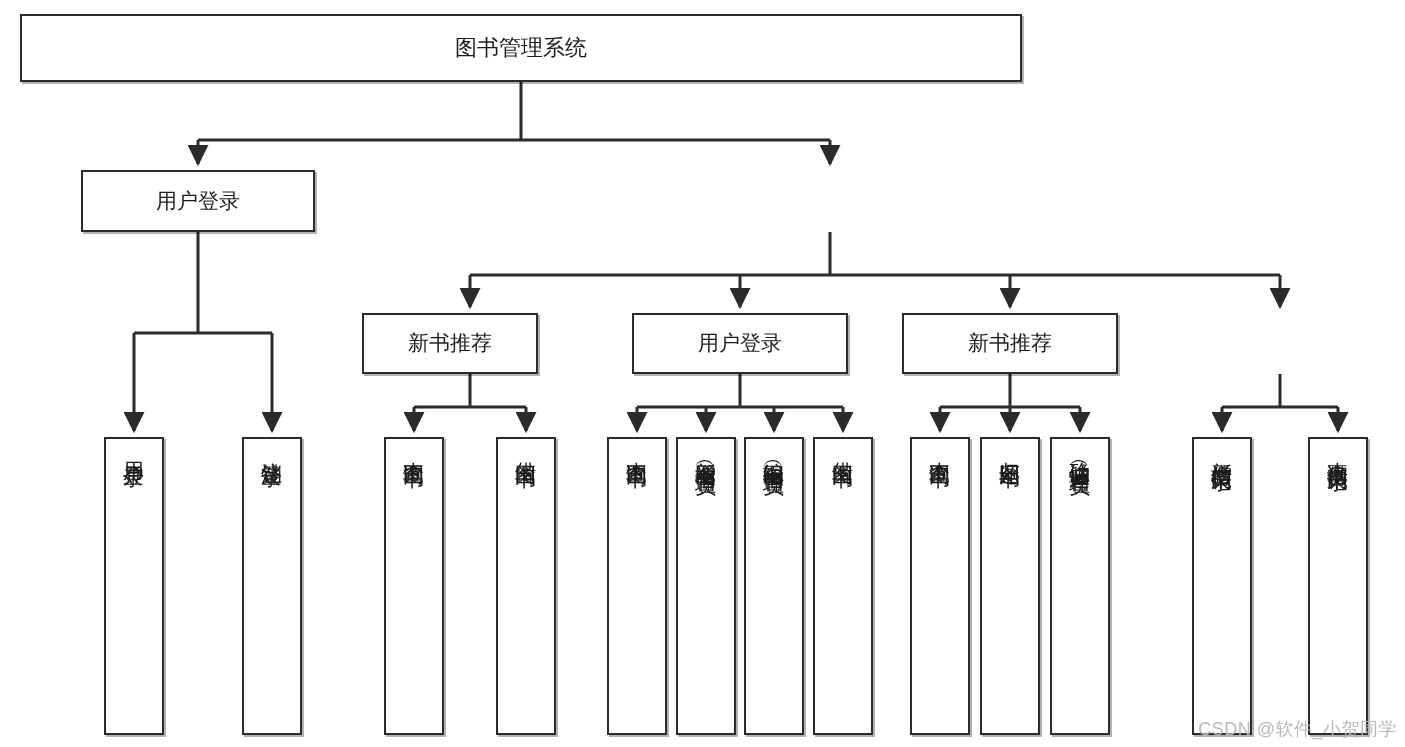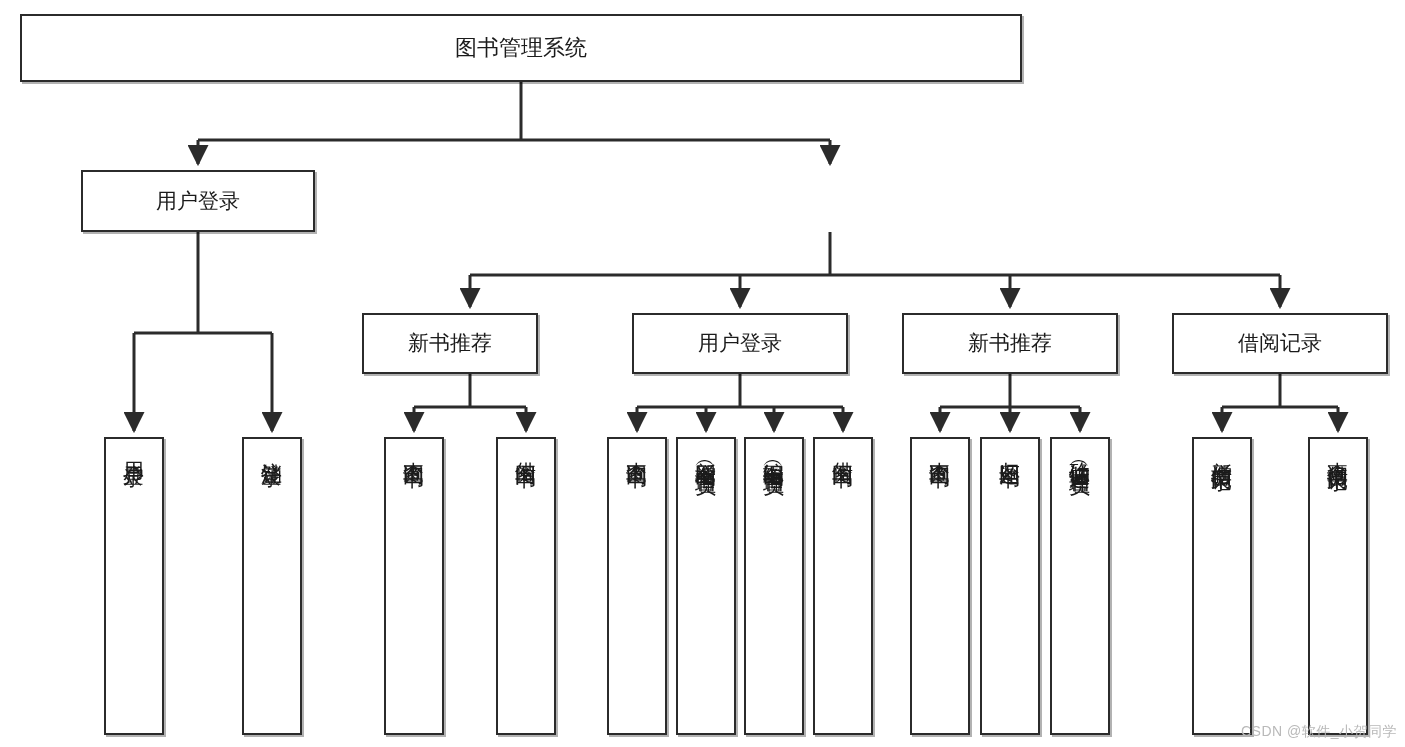--- a/index.html
+++ b/index.html
@@ -59,21 +59,21 @@
     text-orientation: upright;
     font-size: 21px;
     letter-spacing: 2px;
     line-height: 1;
     white-space: nowrap;
   }
   .watermark {
     position: absolute;
     right: 8px;
     bottom: 6px;
-    font-size: 14px;
+    font-size: 18px;
     color: #b9b9b9;
     letter-spacing: 0.5px;
     white-space: nowrap;
     font-family: "Liberation Sans", "DejaVu Sans", sans-serif;
   }
 </style>
 </head>
 <body>
 
 <div id="canvas">
@@ -138,23 +138,20 @@
 
   <div class="node h" style="left:362px; top:313px; width:176px; height:61px;">
     <span class="label">新书推荐</span>
   </div>
   <div class="node h" style="left:632px; top:313px; width:216px; height:61px;">
     <span class="label">用户登录</span>
   </div>
   <div class="node h" style="left:902px; top:313px; width:216px; height:61px;">
     <span class="label">新书推荐</span>
   </div>
-  <div class="node h" style="left:1172px; top:313px; width:216px; height:61px;">
-    <span class="label">借阅记录</span>
-  </div>
 
   <div class="node v" style="left:104px; top:437px; width:60px; height:298px;">
     <span class="label">用户登录</span>
   </div>
   <div class="node v" style="left:242px; top:437px; width:60px; height:298px;">
     <span class="label">注销登录</span>
   </div>
 
   <div class="node v" style="left:384px; top:437px; width:60px; height:298px;">
     <span class="label">查询图书</span>

